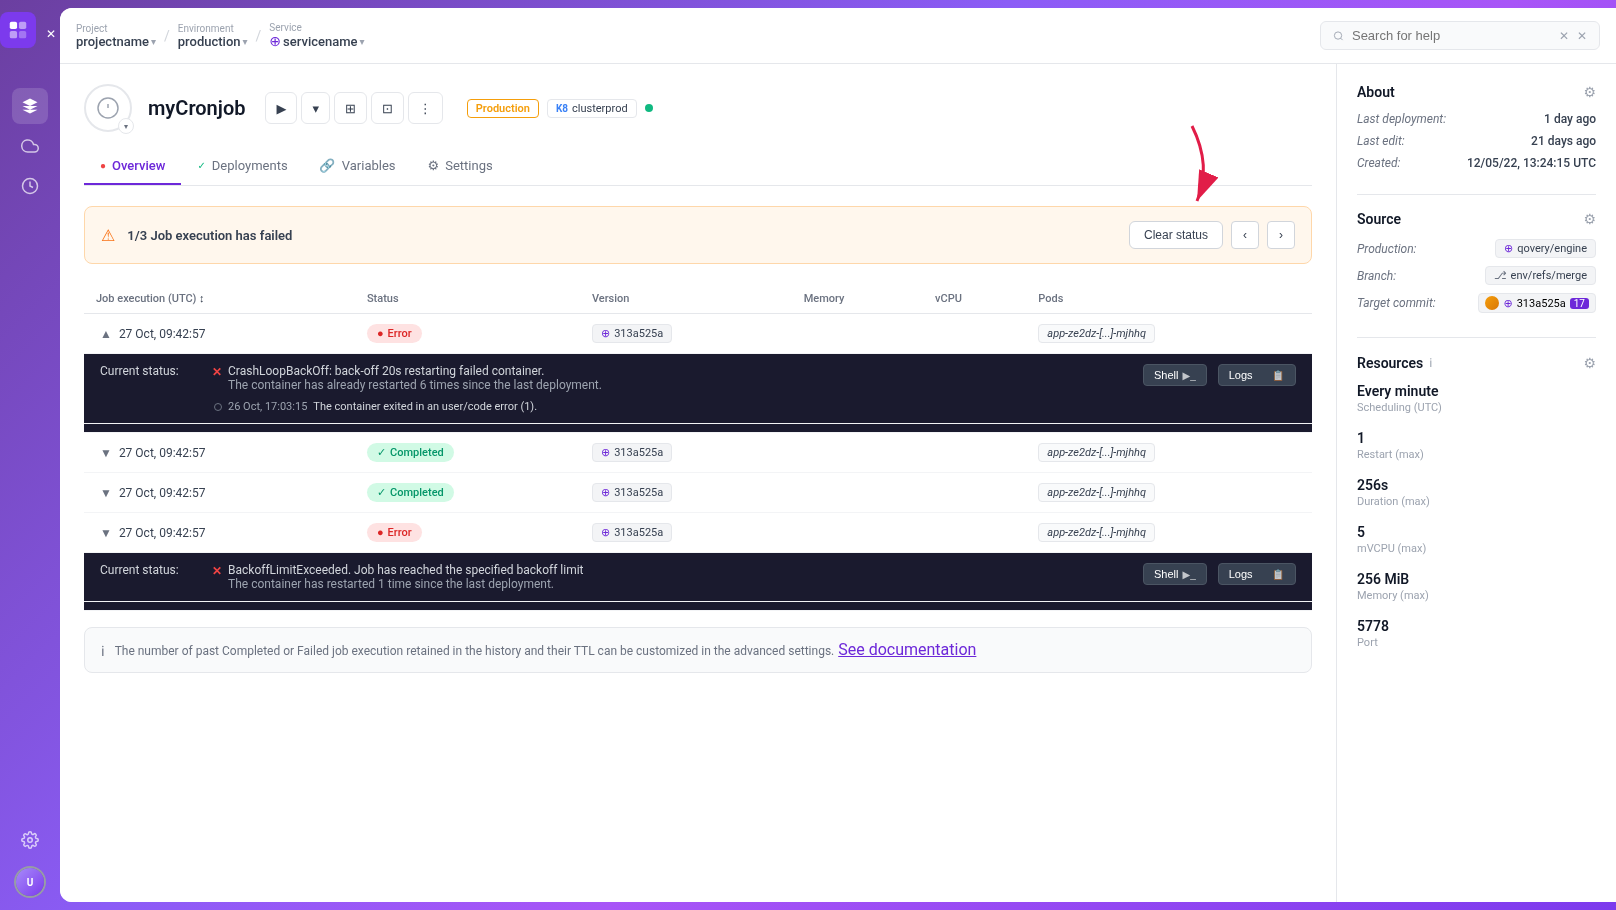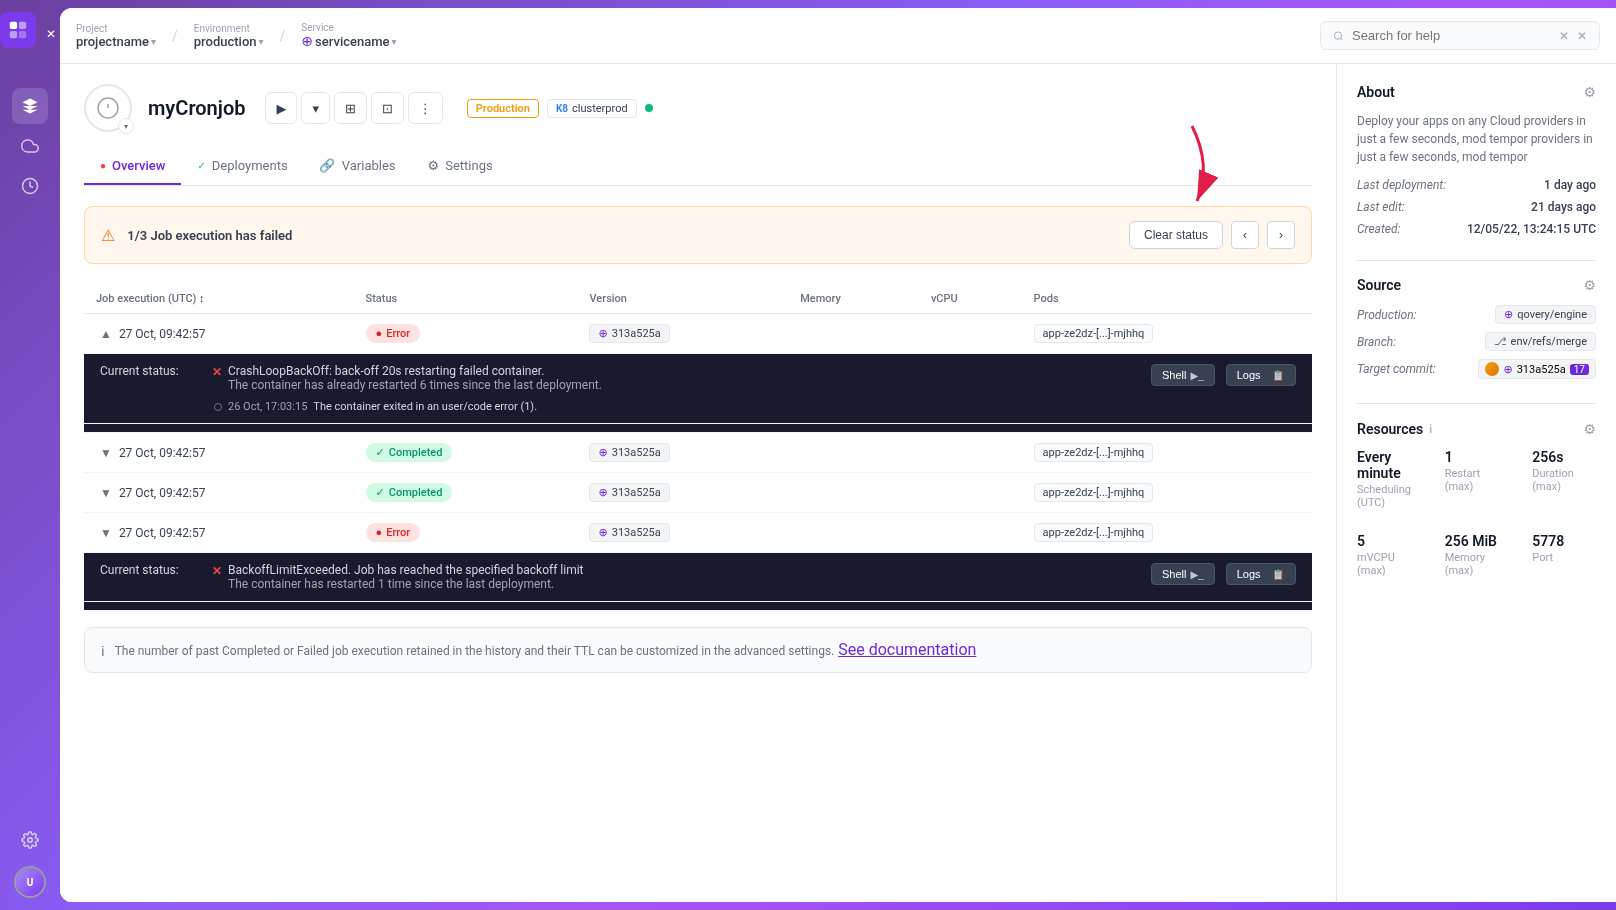--- a/index.html
+++ b/index.html
@@ -96,21 +96,21 @@
       display: flex;
       align-items: center;
       padding: 0 16px;
       border-bottom: 1px solid #e5e7eb;
       gap: 8px;
       flex-shrink: 0;
     }
     .header-breadcrumb {
       display: flex;
       align-items: center;
-      gap: 12px;
+      gap: 4px;
       flex: 1;
     }
     .breadcrumb-item {
       display: flex;
       flex-direction: column;
     }
     .breadcrumb-label {
       font-size: 10px;
       color: #9ca3af;
     }
@@ -351,20 +351,21 @@
     }
     .pod-badge {
       display: inline-flex;
       align-items: center;
       background: #f9fafb;
       border: 1px solid #e5e7eb;
       border-radius: 4px;
       padding: 2px 8px;
       font-size: 11px;
       color: #374151;
+      font-style: italic;
     }
 
     .expand-btn {
       background: none;
       border: none;
       cursor: pointer;
       color: #6b7280;
       font-size: 12px;
       padding: 0 4px;
     }
@@ -383,21 +384,21 @@
     .logs-btn {
       background: #374151;
       border: 1px solid #4b5563;
       color: white;
       padding: 4px 10px;
       border-radius: 4px;
       font-size: 11px;
       cursor: pointer;
       display: inline-flex;
       align-items: center;
-      gap: 12px;
+      gap: 20px;
     }
 
     
     .info-footer {
       background: #f9fafb;
       border: 1px solid #e5e7eb;
       border-radius: 8px;
       padding: 12px 16px;
       margin-top: 16px;
       display: flex;
@@ -481,22 +482,22 @@
       background: #6d28d9;
       color: white;
       border-radius: 3px;
       padding: 0 4px;
       font-size: 10px;
     }
     .divider { border: none; border-top: 1px solid #e5e7eb; margin: 16px 0; }
 
     .resources-grid {
       display: grid;
-      grid-template-columns: 1fr 1fr 1fr;
-      gap: 24px;
+      grid-template-columns: 1fr;
+      gap: 16px;
     }
     .resource-item {}
     .resource-value {
       font-size: 14px;
       font-weight: 600;
       color: #111827;
     }
     .resource-label {
       font-size: 11px;
       color: #9ca3af;
@@ -872,21 +873,20 @@
       </div>
     </div>
 
     <div class="right-panel">
 
       <div class="panel-section">
         <div class="panel-section-header">
           <span class="panel-section-title">About</span>
           <span class="panel-gear">⚙</span>
         </div>
-        <p class="panel-desc">Deploy your apps on any Cloud providers in just a few seconds, mod tempor providers in just a few seconds, mod tempor</p>
         <div class="panel-row">
           <span class="panel-label">Last deployment:</span>
           <span class="panel-value">1 day ago</span>
         </div>
         <div class="panel-row">
           <span class="panel-label">Last edit:</span>
           <span class="panel-value">21 days ago</span>
         </div>
         <div class="panel-row">
           <span class="panel-label">Created:</span>

